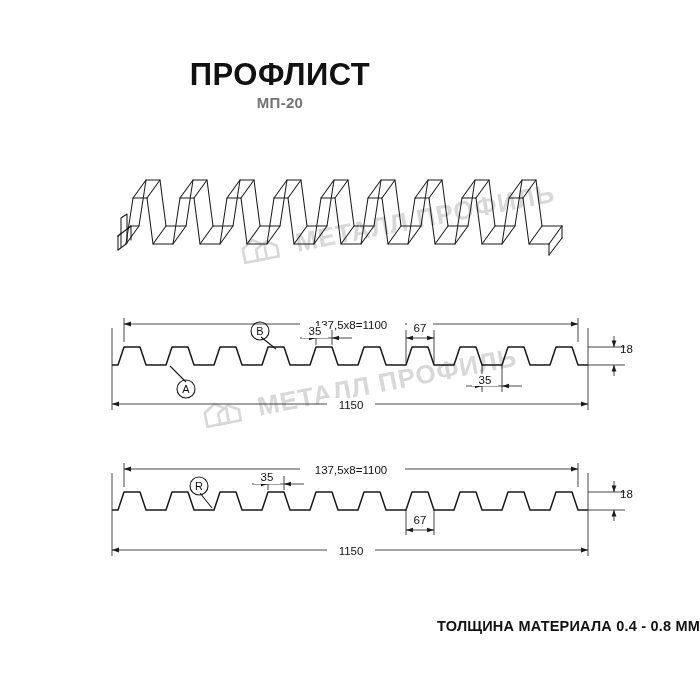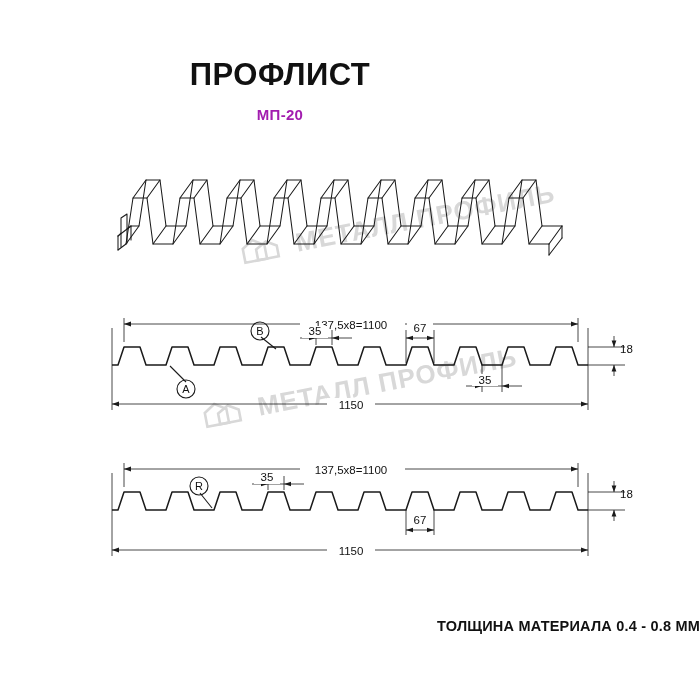--- a/index.html
+++ b/index.html
@@ -30,24 +30,24 @@
     text-align: center;
   }
   .main-title {
     font-size: 31px;
     font-weight: bold;
     letter-spacing: 0.5px;
     color: #111111;
     line-height: 1.1;
   }
   .sub-title {
-    margin-top: 14px;
+    margin-top: 2px;
     font-size: 15px;
     font-weight: bold;
-    color: #a21caf;
+    color: #737373;
     letter-spacing: 0.3px;
   }
 
   
   .footer-note {
     position: absolute;
     left: 0;
     top: 618px;
     width: 700px;
     text-align: right;

